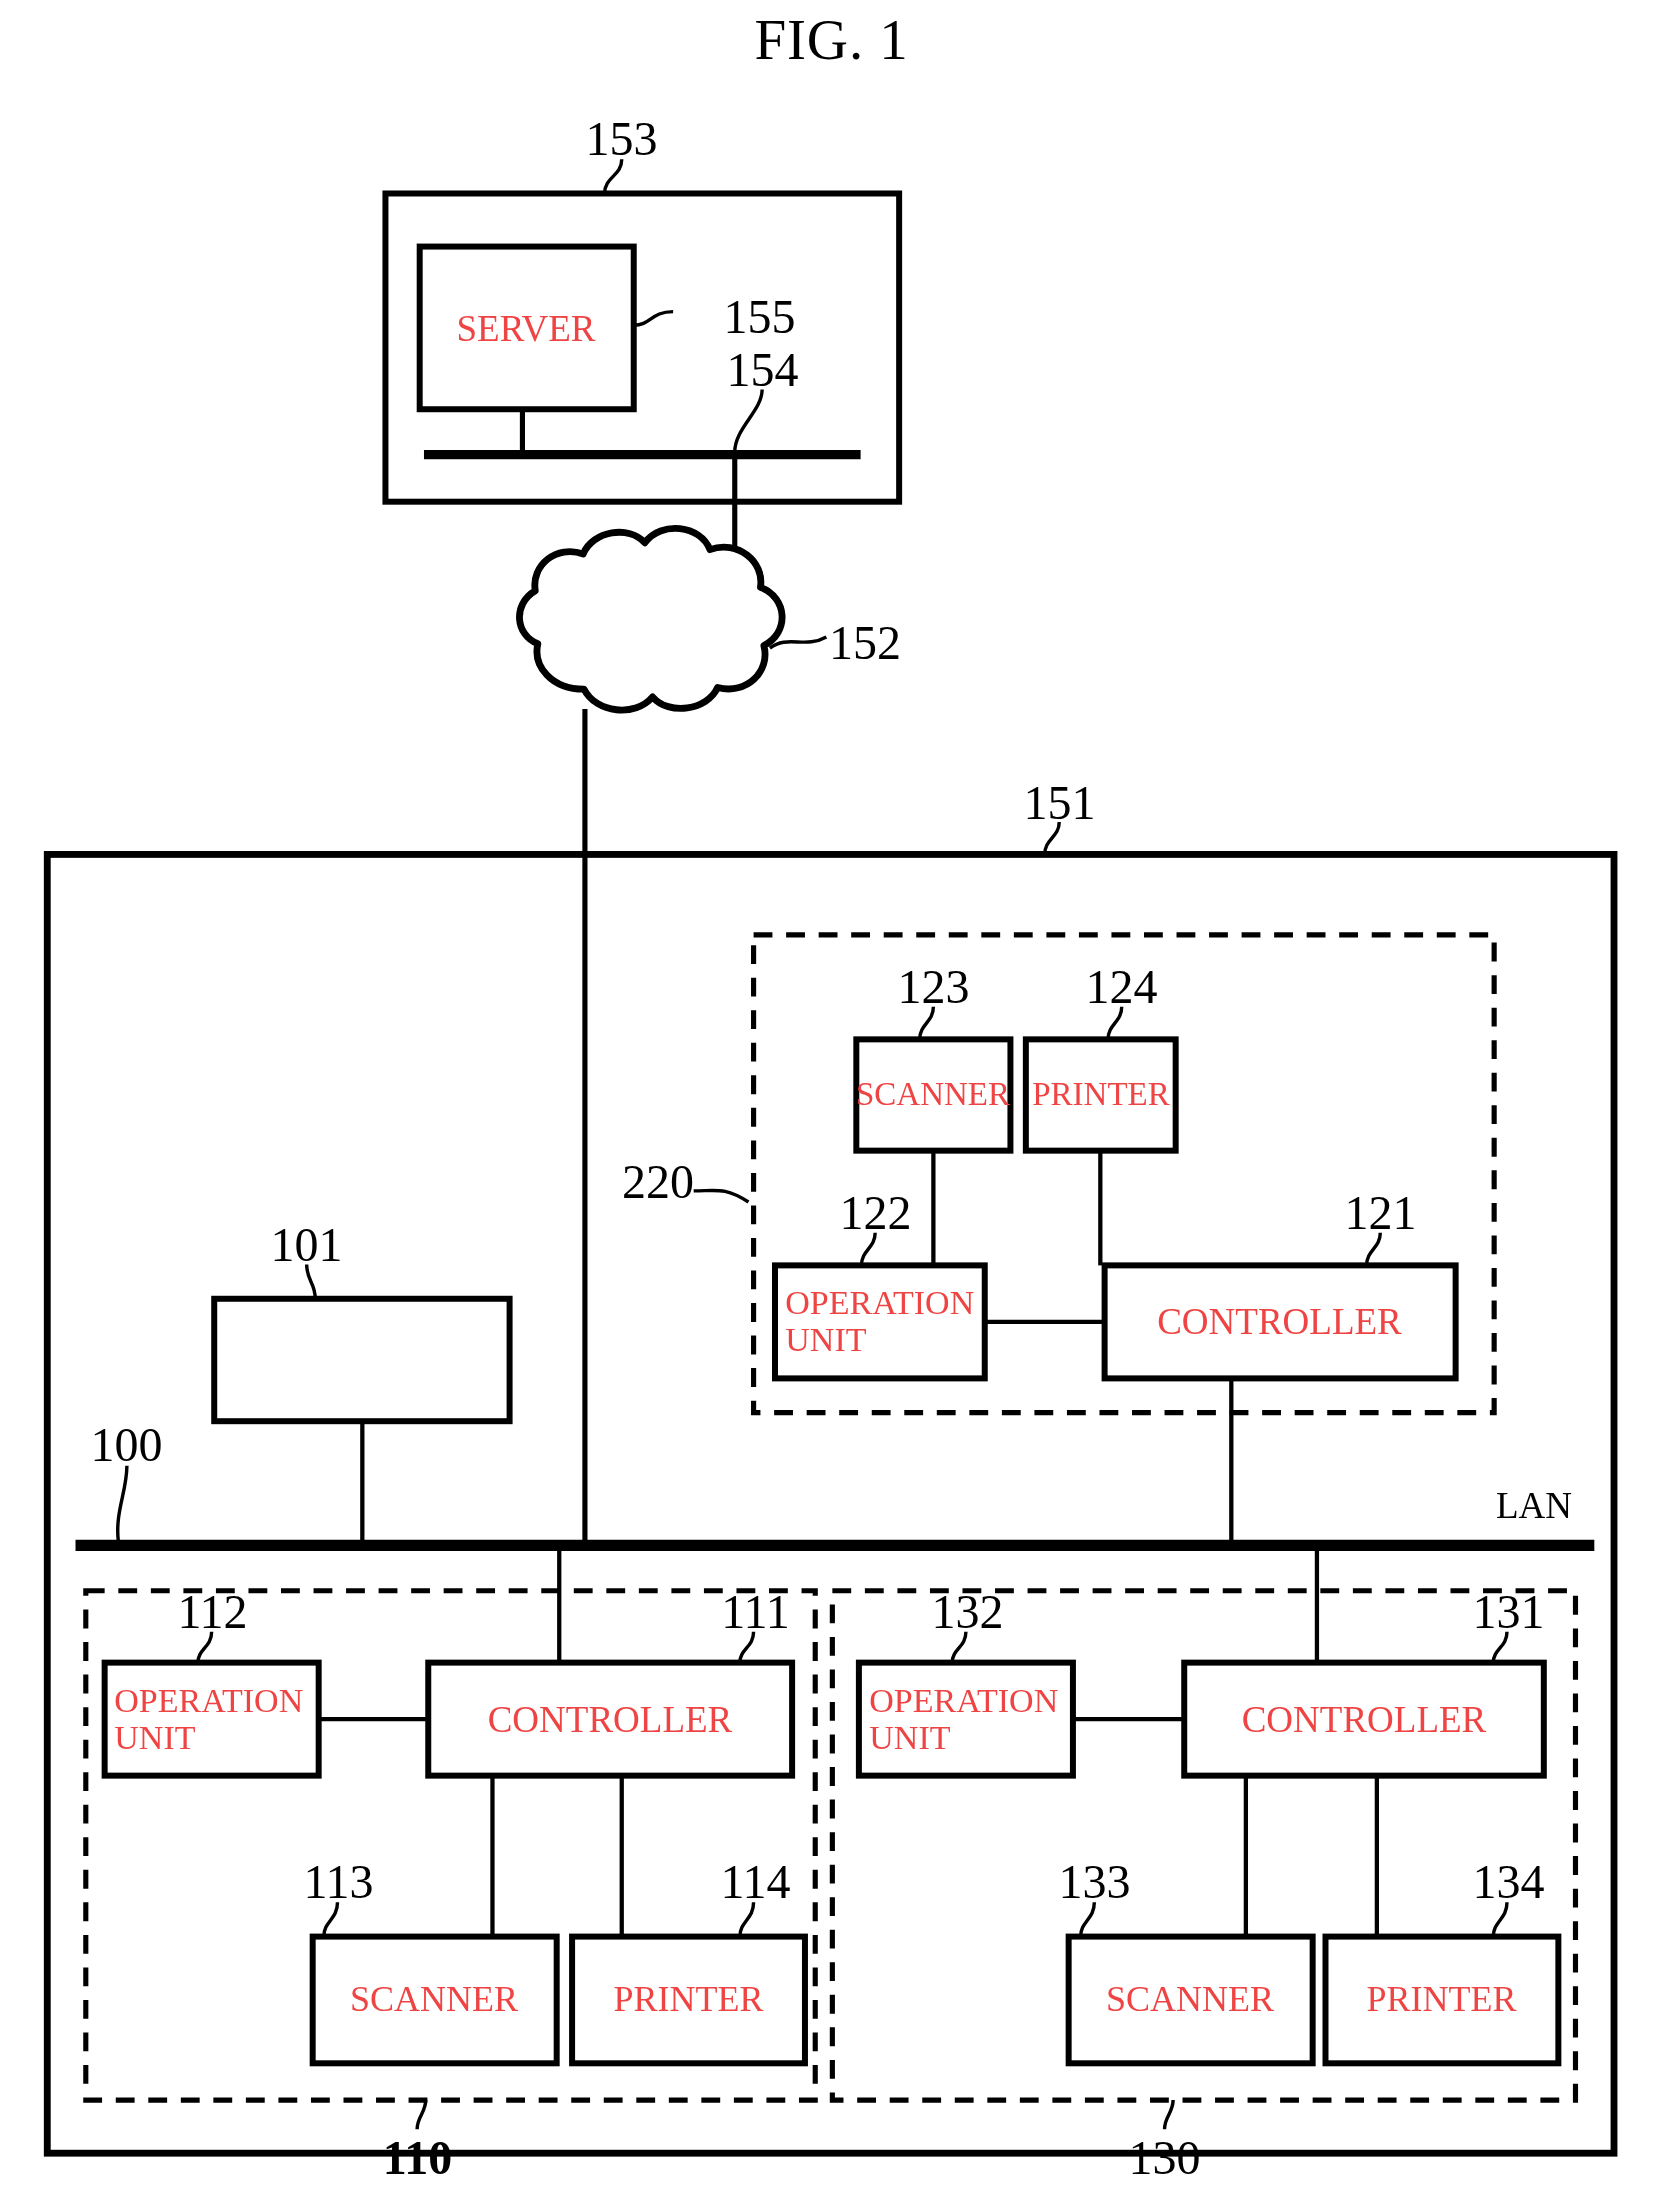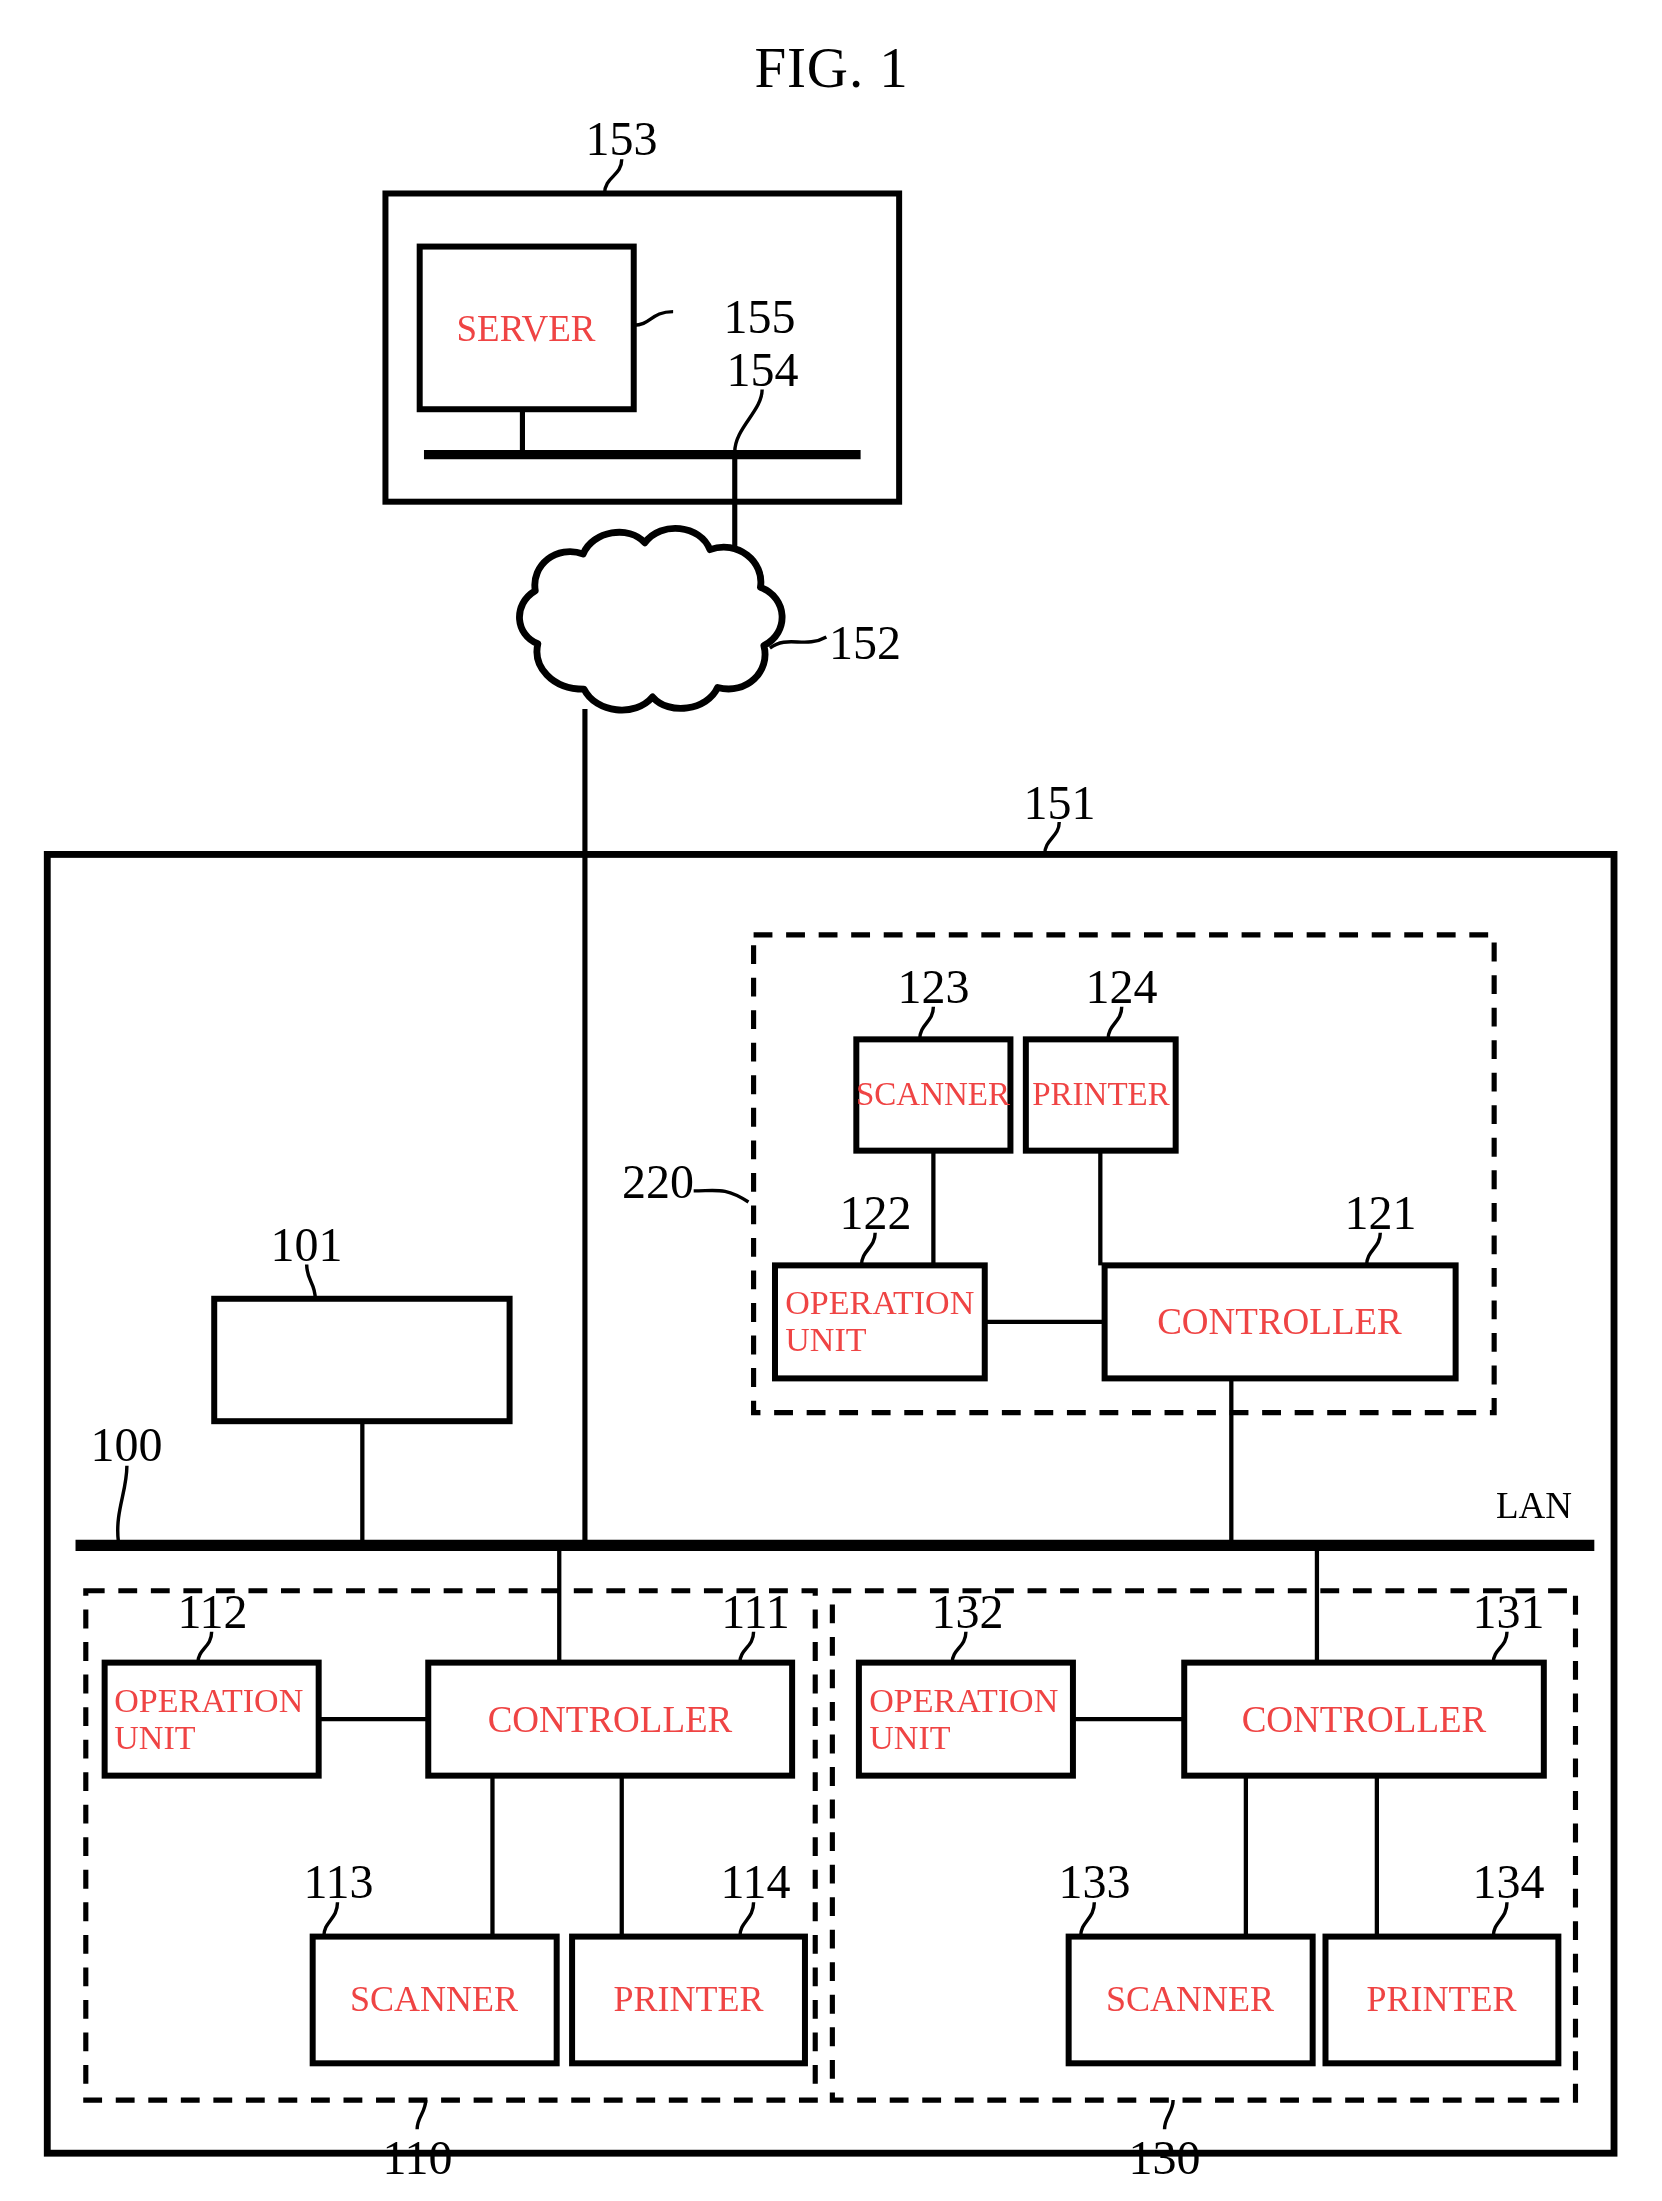--- a/index.html
+++ b/index.html
@@ -1,21 +1,21 @@
 <!DOCTYPE html>
 <html style="font-size:13.7px"><head>
 <meta charset="utf-8">
 <style>
   html,body{margin:0;padding:0;background:#ffffff;}
   body{width:1663px;height:2202px;font-family:"Liberation Serif", serif;}
   #fig{position:relative;width:1663px;height:2202px;background:#fff;overflow:hidden;}
   svg{position:absolute;left:0;top:0;width:1663px;height:2202px;}
   .figtitle{
     position:absolute;left:0;top:6.8px;width:1663px;text-align:center;
-    font-family:"Liberation Serif", serif;font-size:57px;letter-spacing:0.9px;color:#000;margin-top:28px;
+    font-family:"Liberation Serif", serif;font-size:57px;letter-spacing:0.9px;color:#000;
   }
   .lbl{
     position:absolute;font-family:"Liberation Serif", serif;font-size:48px;color:#000;
     white-space:nowrap;text-align:center;
   }
   .boxlabel{
     position:absolute;display:flex;align-items:center;justify-content:center;
     font-family:"Liberation Serif", serif;font-size:37px;color:#ef4444;
     text-align:center;line-height:1.08;box-sizing:border-box;
   }
@@ -174,21 +174,21 @@
   <div class="boxlabel two" style="left:104px;top:1663px;width:214px;height:113px;font-size:34px;">
     <span>OPERATION</span>
     <span>UNIT</span>
   </div>
   <div class="boxlabel" style="left:428px;top:1663px;width:364px;height:113px;">CONTROLLER</div>
 
   <div class="lbl" style="left:287px;top:1854px;width:103px;">113</div>
   <div class="lbl" style="left:704px;top:1854px;width:103px;">114</div>
   <div class="boxlabel" style="left:312px;top:1936px;width:244px;height:127px;font-size:36px;">SCANNER</div>
   <div class="boxlabel" style="left:572px;top:1936px;width:233px;height:127px;font-size:36px;">PRINTER</div>
-  <div class="lbl" style="left:366px;top:2130px;width:103px;">110</div>
+  <div class="lbl" style="left:366px;top:2130px;width:103px;font-weight:bold;">110</div>
 
   <div class="lbl" style="left:916px;top:1584px;width:103px;">132</div>
   <div class="lbl" style="left:1457px;top:1584px;width:103px;">131</div>
   <div class="boxlabel two" style="left:859px;top:1663px;width:214px;height:113px;font-size:34px;">
     <span>OPERATION</span>
     <span>UNIT</span>
   </div>
   <div class="boxlabel" style="left:1184px;top:1663px;width:360px;height:113px;">CONTROLLER</div>
 
   <div class="lbl" style="left:1043px;top:1854px;width:103px;">133</div>

